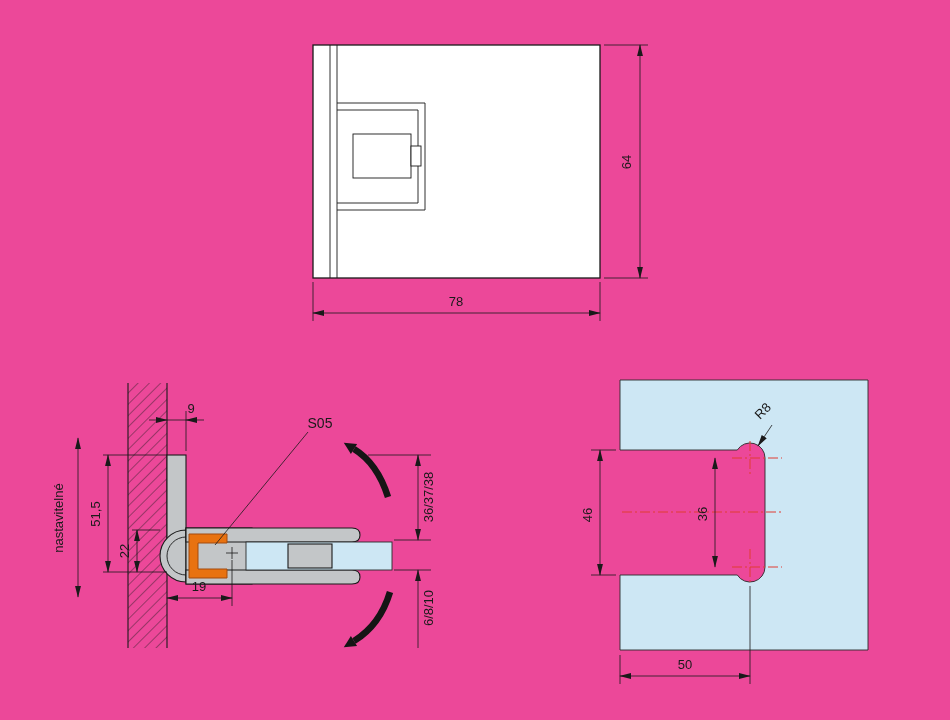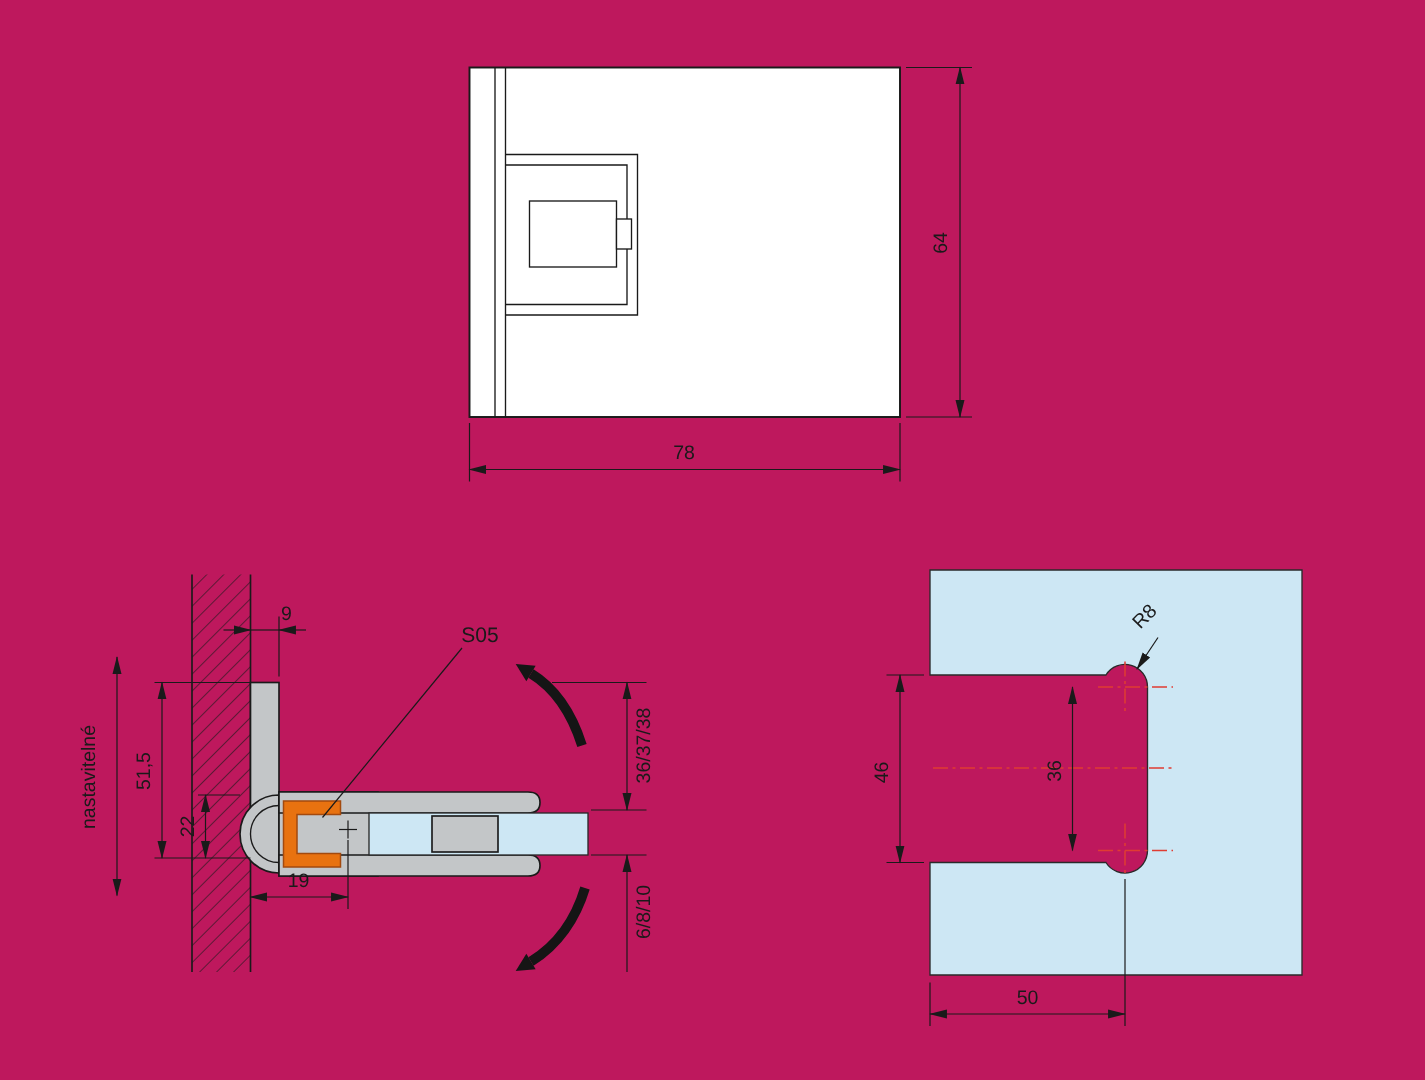--- a/index.html
+++ b/index.html
@@ -1,16 +1,16 @@
 <!DOCTYPE html>
 <html style="--glass: #cde7f4; --metal: #c3c6c8; --gasket_orange: #e87210; --centerline_red: #e03c32; --line: #1a1a1a;"><head>
 <meta charset="utf-8">
 <style>
   html,body{margin:0;padding:0;background:#ffffff;}
-  .page{position:relative;width:950px;height:720px;background:#be185d;overflow:hidden;
+  .page{position:relative;width:950px;height:720px;background:#ec4899;overflow:hidden;
         font-family:"Liberation Sans","DejaVu Sans",sans-serif;}
   svg{position:absolute;left:0;top:0;}
   svg text{font-family:"Liberation Sans","DejaVu Sans",sans-serif;font-size:13px;fill:#1a1a1a;}
   .t14{font-size:14px;}
   .outline{stroke:#1a1a1a;stroke-width:1.3;fill:#ffffff;}
   .thin{stroke:#1a1a1a;stroke-width:0.9;fill:none;}
   .whiteshape{stroke:#1a1a1a;stroke-width:0.9;fill:#ffffff;}
   .dim{stroke:#1a1a1a;stroke-width:0.8;fill:none;}
   .metal{fill:var(--metal,#c3c6c8);stroke:#1a1a1a;stroke-width:1.1;}
   .glass{fill:var(--glass,#cde7f4);stroke:#2a2a2a;stroke-width:0.9;}

